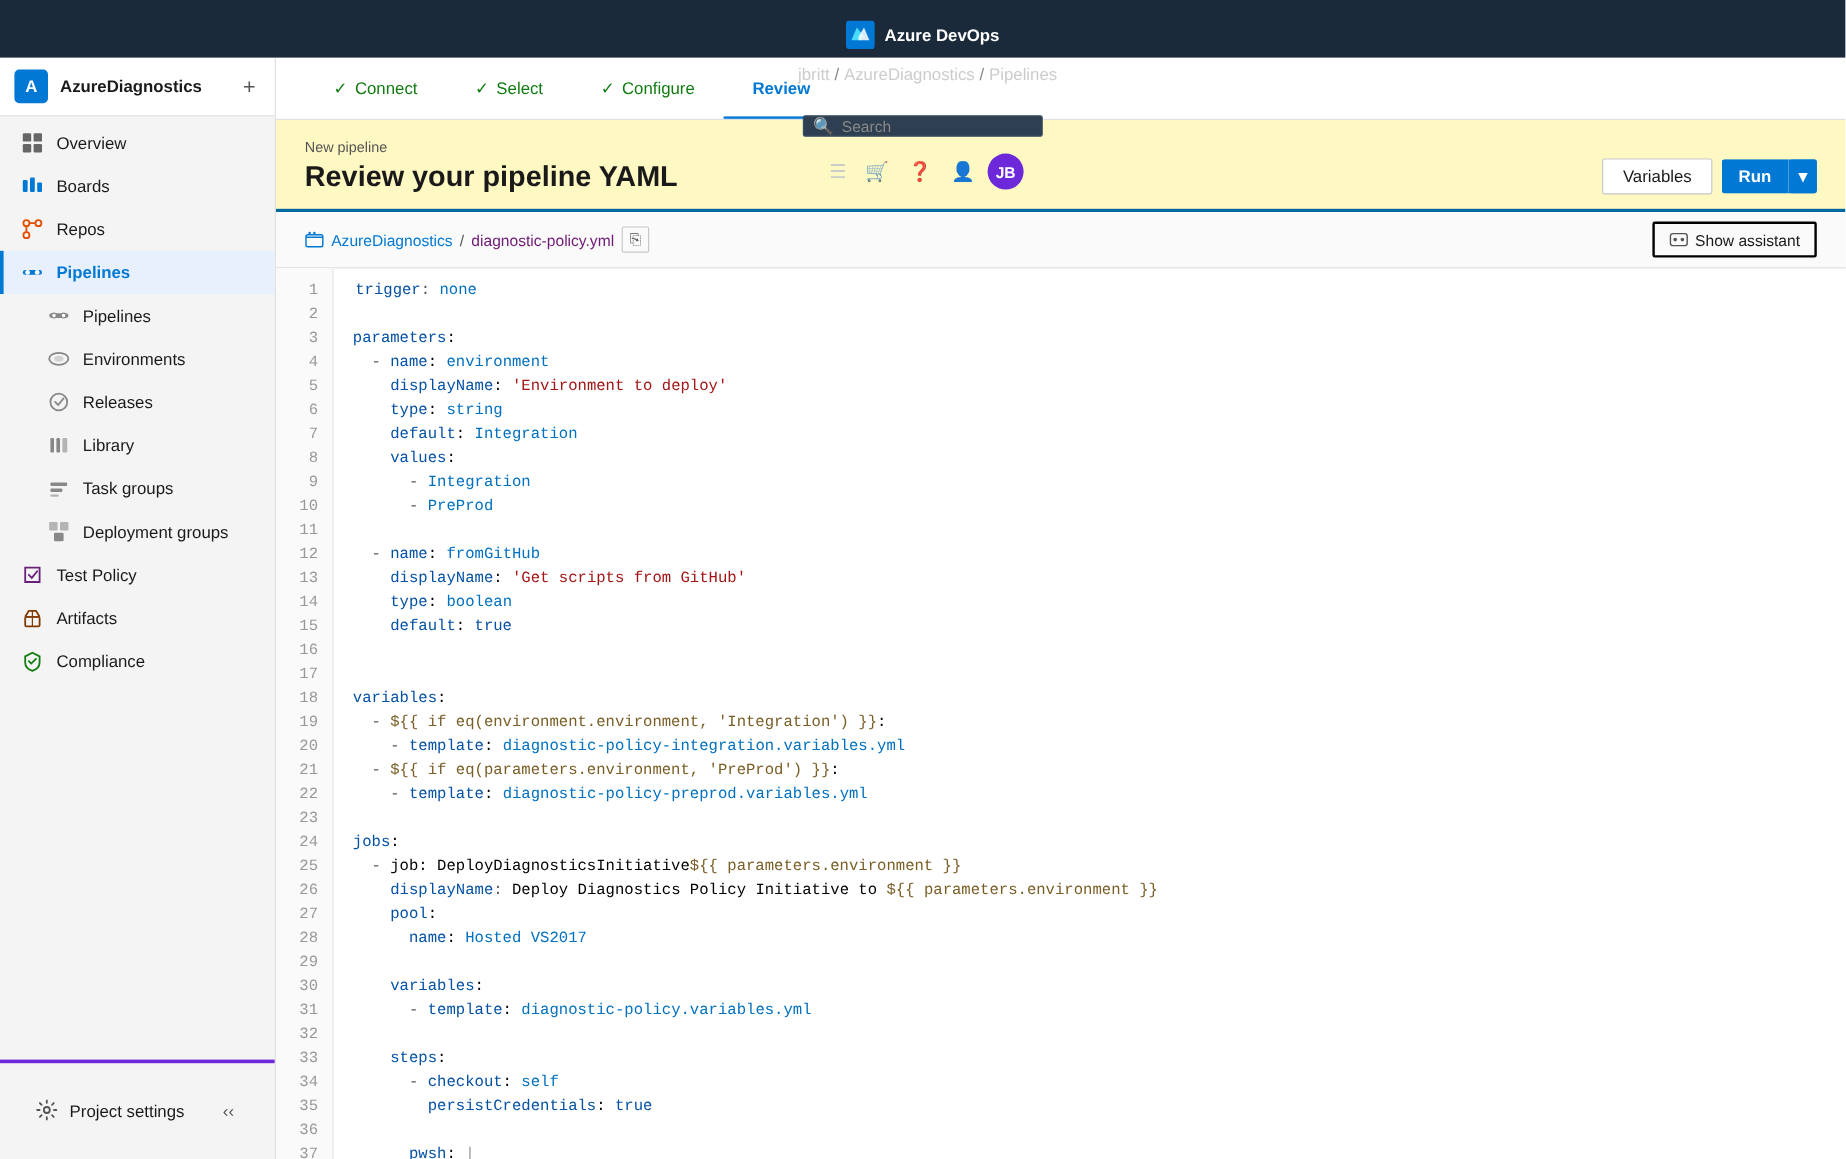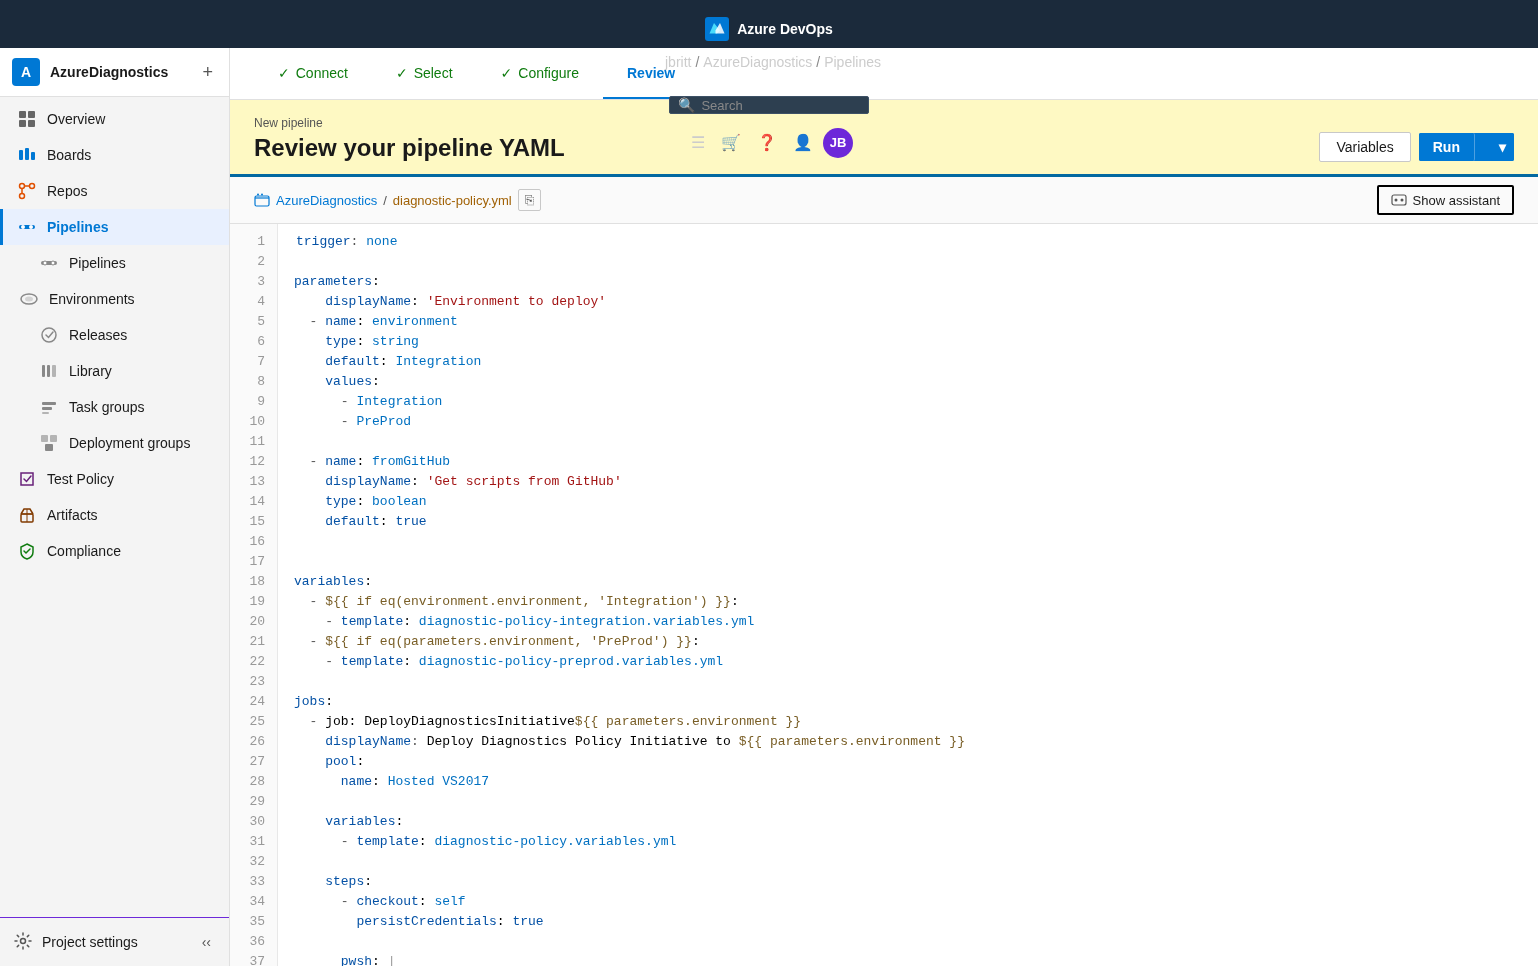--- a/index.html
+++ b/index.html
@@ -50,21 +50,21 @@
     .sidebar-org-name { font-weight: 600; font-size: 14px; color: #1a1a1a; flex: 1; }
     .sidebar-add-btn { background: none; border: none; cursor: pointer; font-size: 18px; color: #555; padding: 2px 4px; }
     .sidebar-nav { flex: 1; padding: 4px 0; }
     .sidebar-item {
       display: flex; align-items: center; gap: 10px; padding: 9px 14px; cursor: pointer;
       color: #1a1a1a; font-size: 14px; border-left: 3px solid transparent;
     }
     .sidebar-item.active { background: #e8f0fe; border-left-color: #0078d4; font-weight: 600; color: #0078d4; }
     .sidebar-item .icon { width: 20px; display: flex; align-items: center; justify-content: center; flex-shrink: 0; }
     .sidebar-footer {
-      border-top: 1px solid #6d28d9; padding: 0;
+      border-top: 3px solid #6d28d9; padding: 16px;
     }
     .sidebar-footer-item {
       display: flex; align-items: center; gap: 10px; padding: 12px 14px; cursor: pointer;
       color: #1a1a1a; font-size: 14px;
     }
     .sidebar-collapse-btn { background: none; border: none; cursor: pointer; font-size: 14px; color: #555; padding: 4px; }
 
     
     .content { flex: 1; display: flex; flex-direction: column; overflow: hidden; }
 
@@ -104,21 +104,21 @@
     .btn-run-caret { padding: 6px 8px; }
 
     
     .code-area { flex: 1; overflow: auto; background: #fff; }
     .code-file-header {
       display: flex; align-items: center; justify-content: space-between;
       padding: 8px 24px; background: #fafafa; border-bottom: 1px solid #e0e0e0;
     }
     .code-file-path { display: flex; align-items: center; gap: 6px; font-size: 13px; color: #0078d4; }
     .code-file-path .sep { color: #555; }
-    .code-file-path .filename { color: #a16207; }
+    .code-file-path .filename { color: #701a75; }
     .code-copy-icon { background: none; border: 1px solid #c8c8c8; border-radius: 2px; padding: 3px 6px; cursor: pointer; font-size: 12px; color: #555; }
     .show-assistant-btn {
       display: flex; align-items: center; gap: 6px; background: none; border: 2px solid #000000;
       border-radius: 2px; padding: 5px 12px; cursor: pointer; font-size: 13px; color: #1a1a1a;
     }
 
     .code-editor { display: flex; font-family: 'Consolas', 'Courier New', monospace; font-size: 13px; }
     .line-numbers {
       padding: 8px 0; background: #fafafa; border-right: 1px solid #e8e8e8;
       min-width: 48px; text-align: right; color: #999; user-select: none; flex-shrink: 0;
@@ -236,21 +236,21 @@
         <span class="icon">
           <svg width="18" height="18" viewBox="0 0 18 18" fill="none">
               <rect x="1" y="7" width="16" height="4" rx="2" fill="#888"></rect>
               <circle cx="5" cy="9" r="2" fill="#fff" stroke="#888" stroke-width="1"></circle>
               <circle cx="13" cy="9" r="2" fill="#fff" stroke="#888" stroke-width="1"></circle>
             </svg>
         </span>
         <span>Pipelines</span>
       </div>
 
-      <div class="sidebar-item" style="padding-left:16px;align-items:center;">
+      <div class="sidebar-item" style="padding-left:36px;align-items:center;">
         <span class="icon">
           <svg width="18" height="18" viewBox="0 0 18 18" fill="none">
               <ellipse cx="9" cy="9" rx="8" ry="5" stroke="#888" stroke-width="1.5"></ellipse>
               <ellipse cx="9" cy="9" rx="4" ry="2.5" fill="#888" opacity="0.3"></ellipse>
             </svg>
         </span>
         <span>Environments</span>
       </div>
 
       <div class="sidebar-item" style="padding-left:36px;">
@@ -364,21 +364,21 @@
       </div>
     </div>
 
     <div class="page-header">
       <div class="page-header-left">
         <div class="page-header-subtitle">New pipeline</div>
         <div class="page-header-title">Review your pipeline YAML</div>
       </div>
       <div class="page-header-actions">
         <button class="btn-variables">Variables</button>
-        <div style="display:flex; background:#0078d4; border-radius:2px;gap:16px;">
+        <div style="display:flex; background:#0078d4; border-radius:2px;">
           <button class="btn-run btn-run-main">Run</button>
           <button class="btn-run btn-run-caret">▾</button>
         </div>
       </div>
     </div>
 
     <div class="code-area">
 
       <div class="code-file-header">
         <div class="code-file-path">
@@ -440,22 +440,22 @@
             <span class="line-num">33</span>
             <span class="line-num">34</span>
             <span class="line-num">35</span>
             <span class="line-num">36</span>
             <span class="line-num">37</span>
           </div>
         <div class="code-lines" id="code-lines-container">
             <div class="code-line"><span class="cursor"></span><span class="c-key">trigger</span><span class="c-dash">:</span> <span class="c-val">none</span></div>
             <div class="code-line">&nbsp;</div>
             <div class="code-line"><span class="c-key">parameters</span>:</div>
+            <div class="code-line">  <span class="c-dash">- </span><span class="c-key">name</span>: <span class="c-val">environment</span></div>
             <div class="code-line">    <span class="c-key">displayName</span>: <span class="c-str">'Environment to deploy'</span></div>
-            <div class="code-line">  <span class="c-dash">- </span><span class="c-key">name</span>: <span class="c-val">environment</span></div>
             <div class="code-line">    <span class="c-key">type</span>: <span class="c-val">string</span></div>
             <div class="code-line">    <span class="c-key">default</span>: <span class="c-val">Integration</span></div>
             <div class="code-line">    <span class="c-key">values</span>:</div>
             <div class="code-line">      <span class="c-dash">- </span><span class="c-val">Integration</span></div>
             <div class="code-line">      <span class="c-dash">- </span><span class="c-val">PreProd</span></div>
             <div class="code-line">&nbsp;</div>
             <div class="code-line">  <span class="c-dash">- </span><span class="c-key">name</span>: <span class="c-val">fromGitHub</span></div>
             <div class="code-line">    <span class="c-key">displayName</span>: <span class="c-str">'Get scripts from GitHub'</span></div>
             <div class="code-line">    <span class="c-key">type</span>: <span class="c-val">boolean</span></div>
             <div class="code-line">    <span class="c-key">default</span>: <span class="c-bool">true</span></div>

